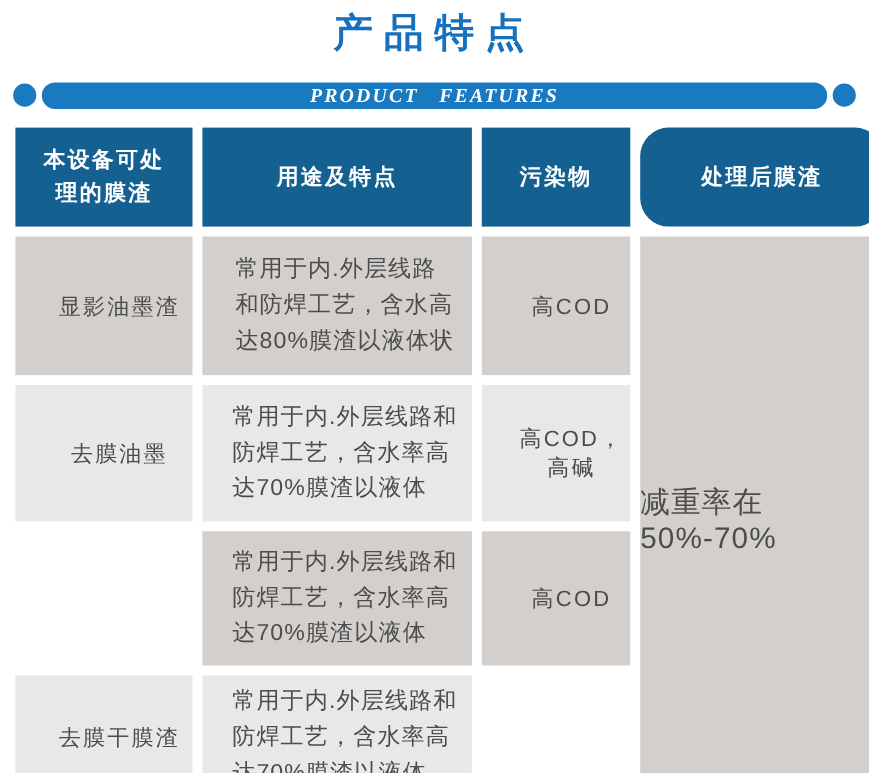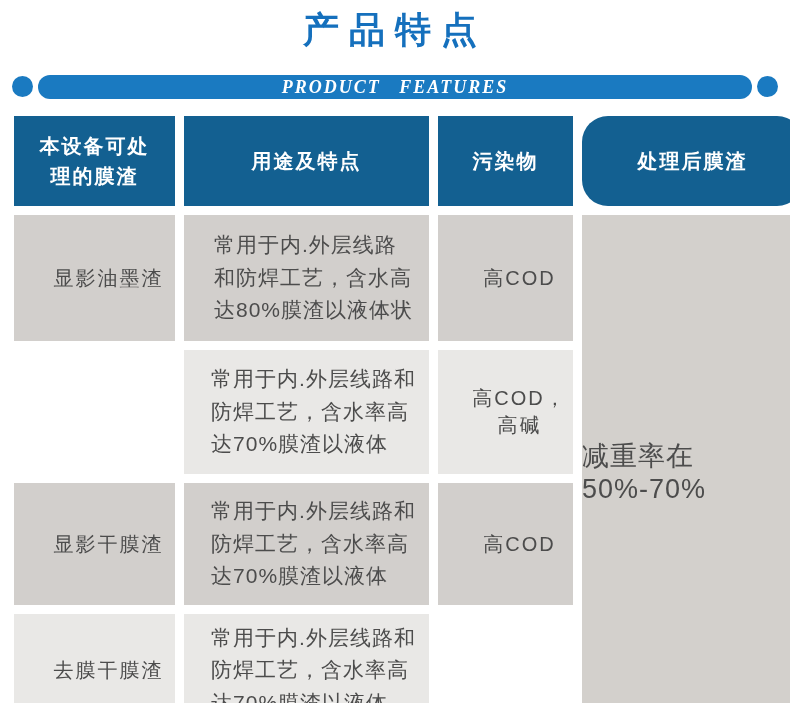--- a/index.html
+++ b/index.html
@@ -93,26 +93,26 @@
     <div class="cell hdr c4">处理后膜渣</div>
 
     <div class="cell dark c1 r1 residue">显影油墨渣</div>
     <div class="cell dark c2 r1 usage">常用于内.外层线路
 和防焊工艺，含水高
 达80%膜渣以液体状</div>
     <div class="cell dark c3 r1 pollutant">高COD</div>
 
     <div class="cell merged">减重率在50%-70%</div>
 
+    <div class="cell light c1 r2 residue">去膜油墨</div>
     <div class="cell light c2 r2 usage">常用于内.外层线路和
 防焊工艺，含水率高
 达70%膜渣以液体</div>
     <div class="cell light c3 r2 pollutant">高COD，高碱</div>
 
-    <div class="cell dark c1 r3 residue">显影干膜渣</div>
     <div class="cell dark c2 r3 usage">常用于内.外层线路和
 防焊工艺，含水率高
 达70%膜渣以液体</div>
     <div class="cell dark c3 r3 pollutant">高COD</div>
 
     <div class="cell light c1 r4 residue">去膜干膜渣</div>
     <div class="cell light c2 r4 usage">常用于内.外层线路和
 防焊工艺，含水率高
 达70%膜渣以液体</div>
 

